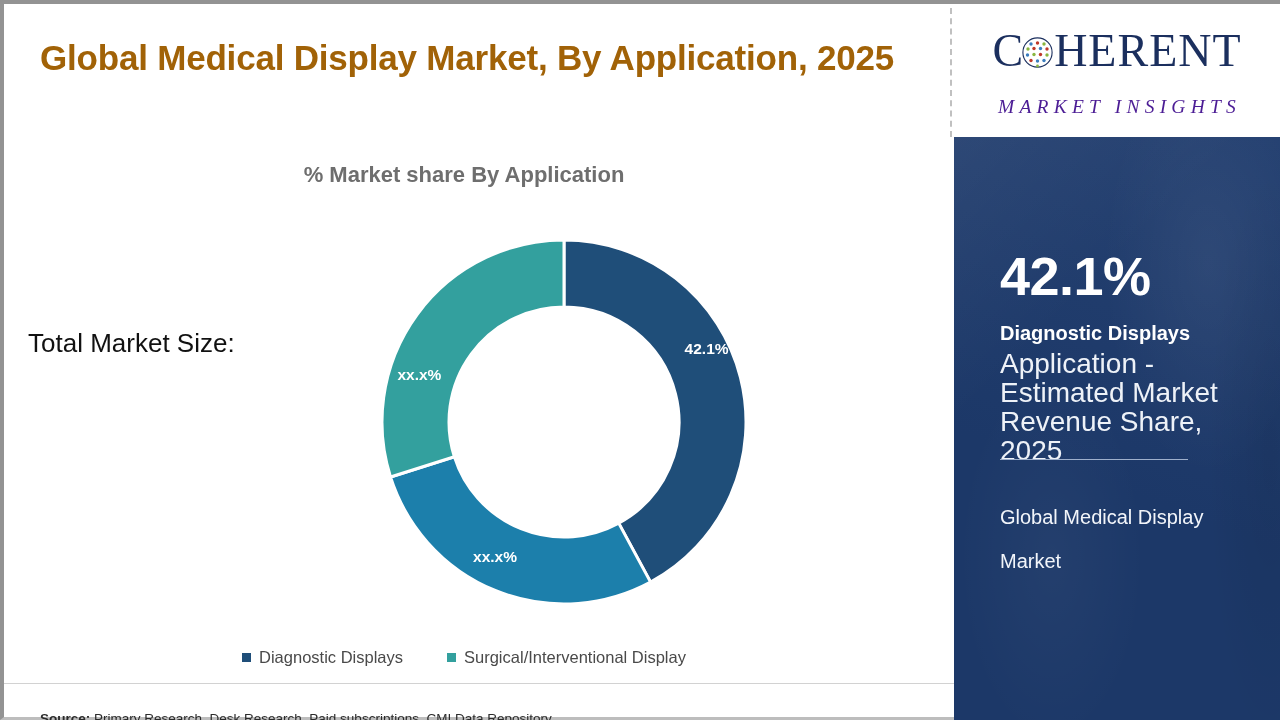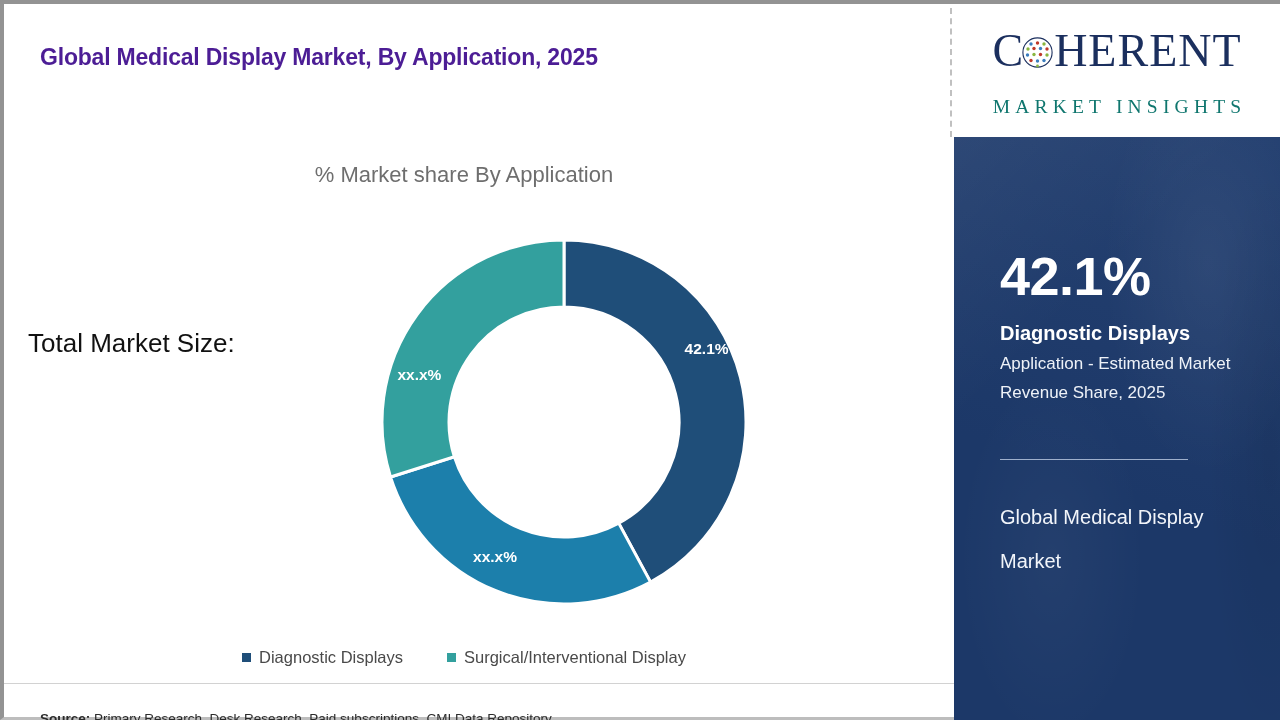--- a/index.html
+++ b/index.html
@@ -30,36 +30,36 @@
     left: 0; top: 0;
     width: 944px;
     height: 713px;
   }
 
   .title {
     position: absolute;
     left: 36px;
     top: 28px;
     width: 860px;
-    font-size: 23px;
+    font-size: 35px;
     line-height: 51px;
     font-weight: bold;
-    color: #4c1d95;
+    color: #a16207;
     letter-spacing: -0.2px;
   }
 
   .chart-subtitle {
     position: absolute;
     left: 0;
     top: 158px;
     width: 920px;
     text-align: center;
     font-size: 22px;
     color: #6e6e6e;
-    font-weight: normal;
+    font-weight: bold;
   }
 
   .total-label {
     position: absolute;
     left: 24px;
     top: 324px;
     font-size: 26px;
     color: #111111;
     font-weight: normal;
     white-space: nowrap;
@@ -176,24 +176,25 @@
   .logo-globe {
     width: 31px;
     height: 31px;
     margin: 0 1px 0 -2px;
     position: relative;
     top: 2px;
   }
   .logo-sub {
     font-family: "Liberation Serif", serif;
     font-size: 19.5px;
-    color: #0f766e;
+    color: #4c1d95;
     letter-spacing: 5.2px;
     margin-top: 22px;
     padding-left: 5px;
+    font-style: italic;
   }
 
   .side-panel {
     position: absolute;
     left: 950px;
     top: 133px;
     width: 326px;
     height: 584px;
     background:
       linear-gradient(135deg, rgba(255,255,255,0.05) 0%, rgba(255,255,255,0.0) 32%),
@@ -226,21 +227,21 @@
     top: 185px;
     font-size: 20px;
     font-weight: bold;
     color: #ffffff;
   }
   .stat-desc {
     position: absolute;
     left: 46px;
     top: 212px;
     width: 245px;
-    font-size: 17px;
+    font-size: 28px;
     color: #eef2f8;
     line-height: 29px;
     font-weight: normal;
   }
   .panel-rule {
     position: absolute;
     left: 46px;
     top: 322px;
     width: 188px;
     height: 1px;

